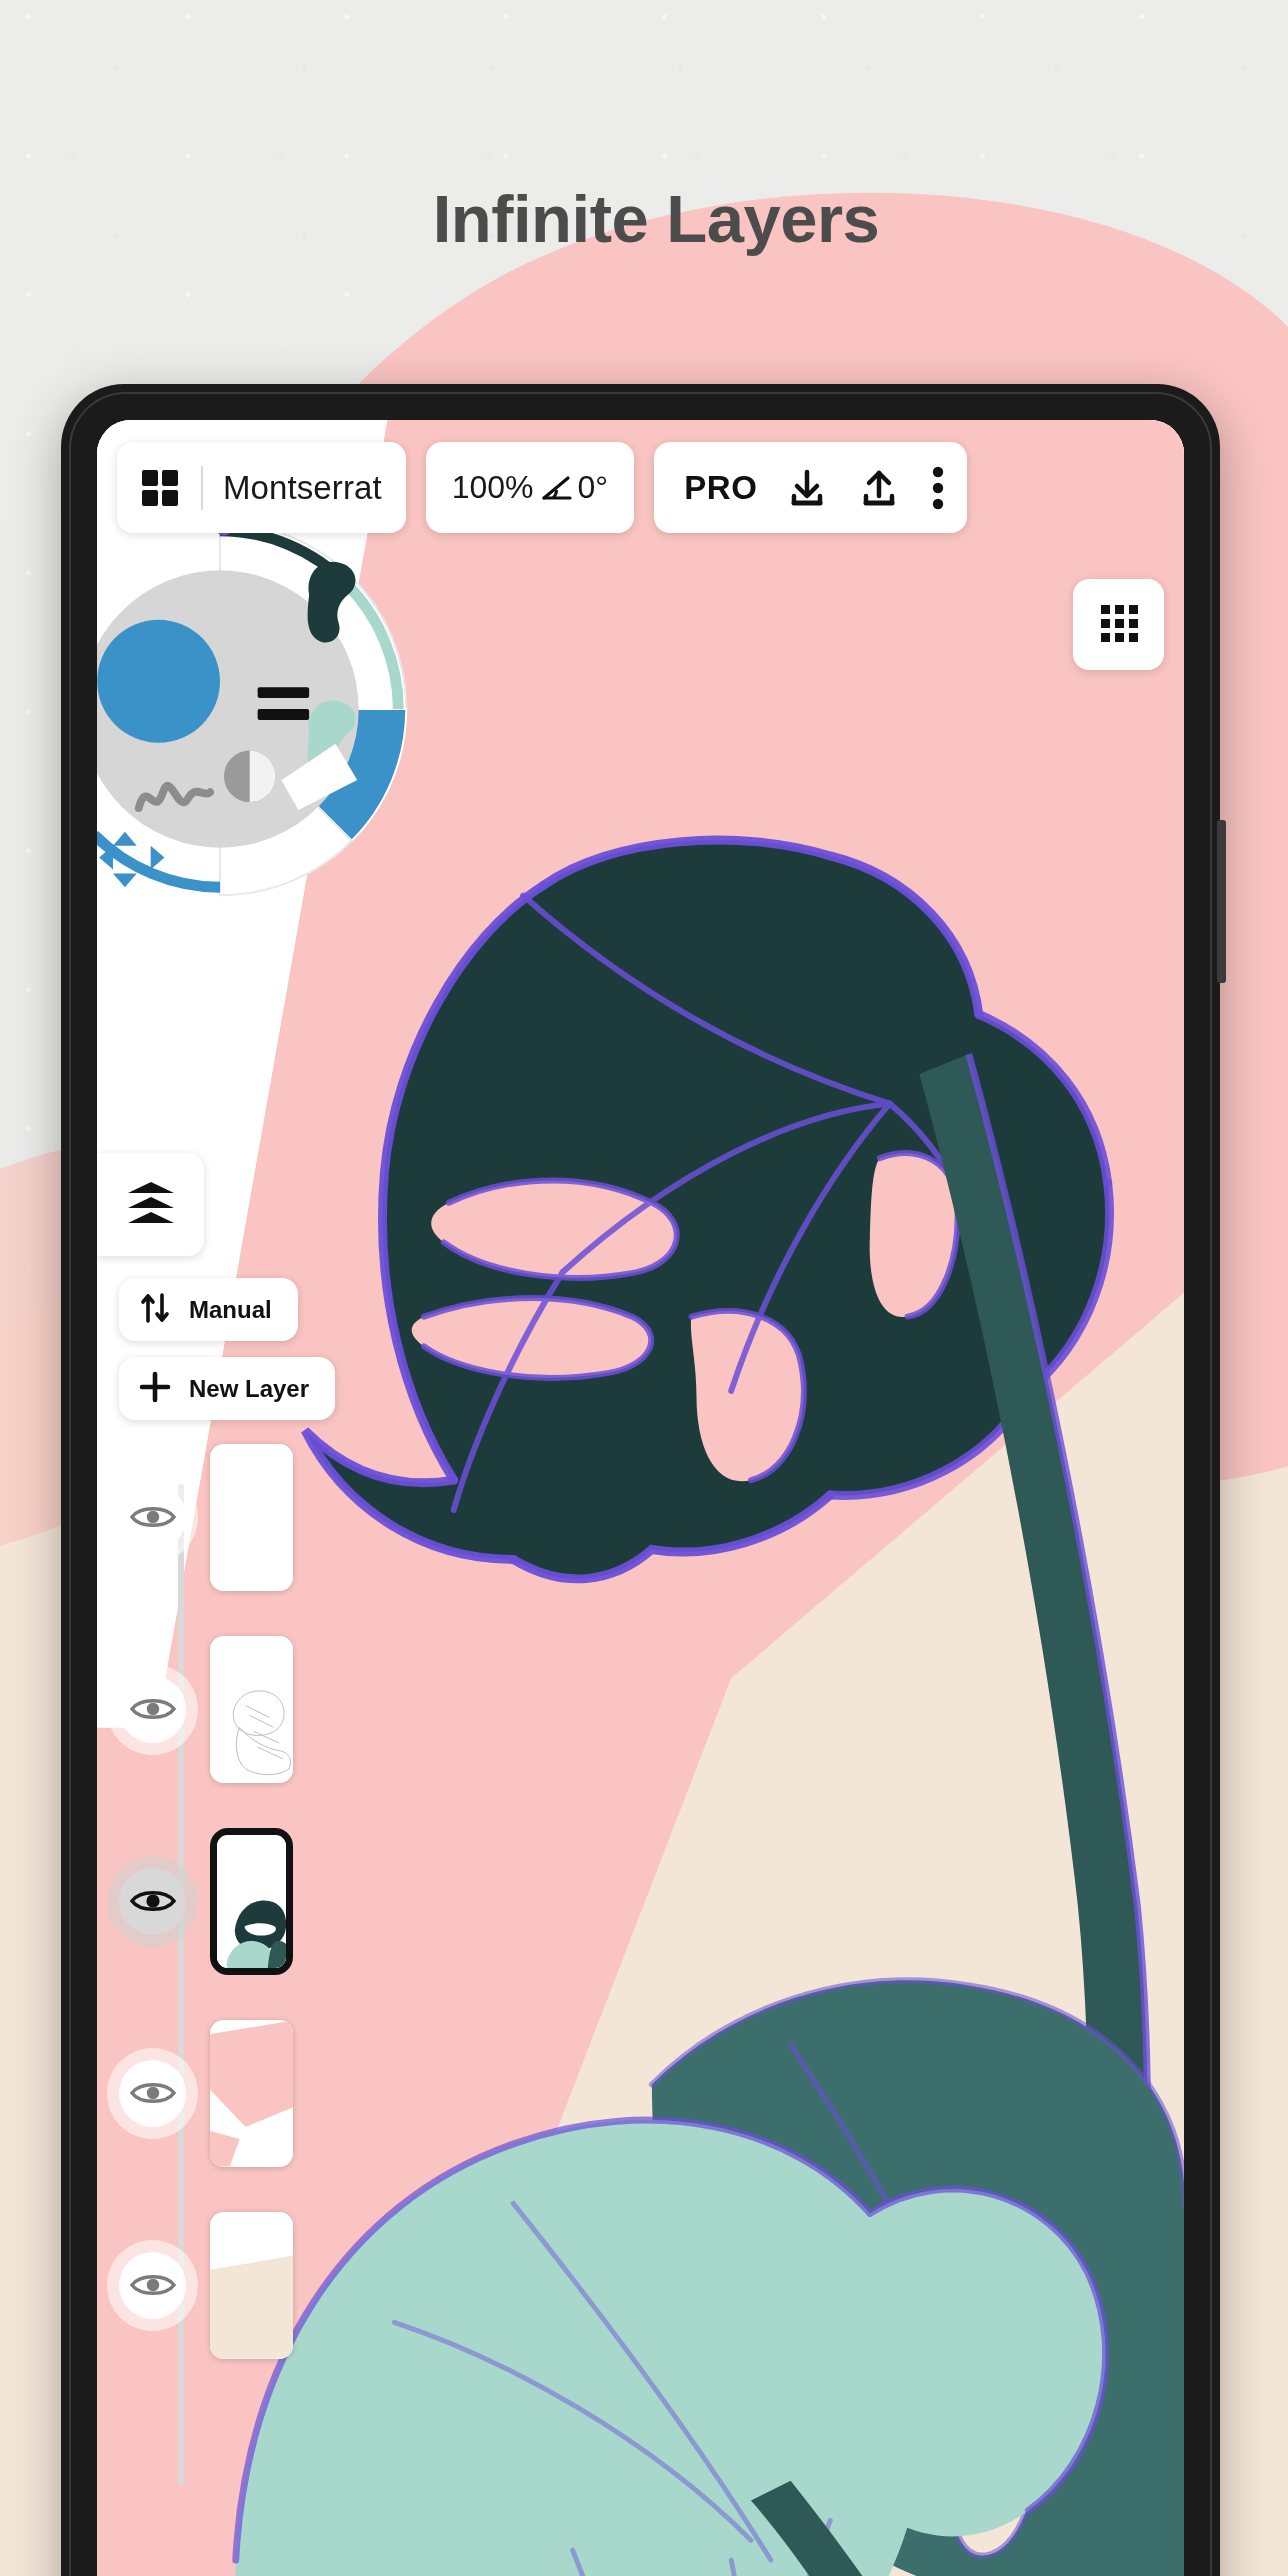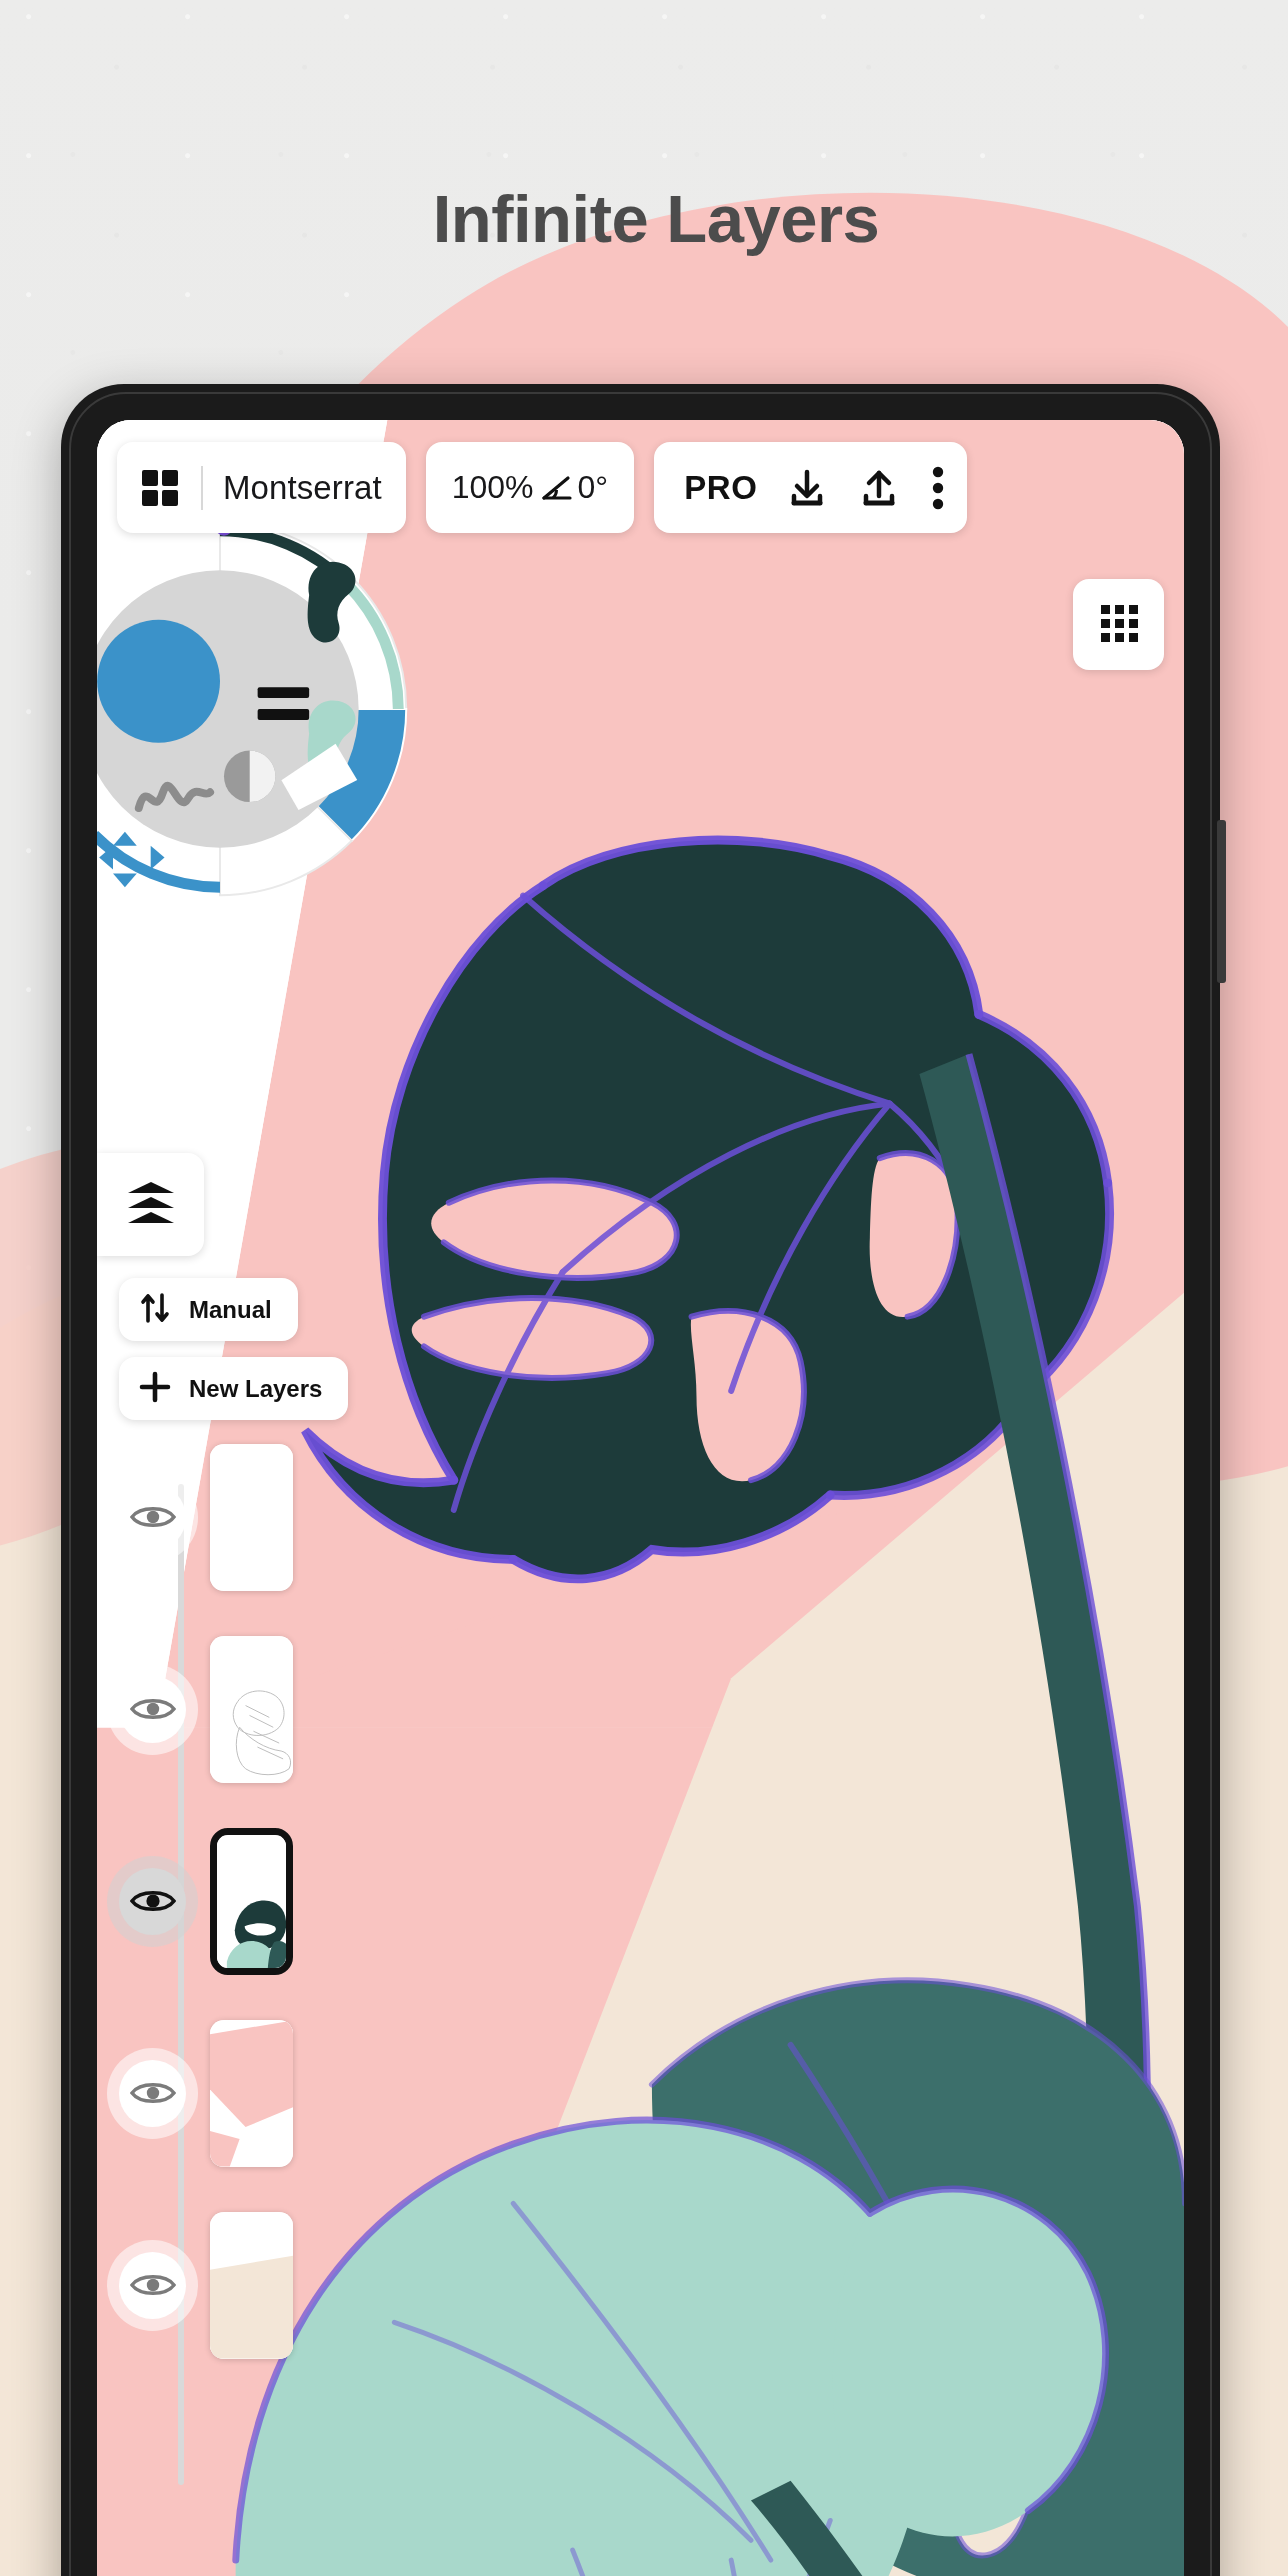--- a/index.html
+++ b/index.html
@@ -376,21 +376,21 @@
           </svg>
         </span>
         <span class="lbl">Manual</span>
       </div>
       <div class="pill lp-btn">
         <span>
           <svg width="32" height="32" viewBox="0 0 32 32">
             <path d="M 16 3 L 16 29 M 3 16 L 29 16" stroke="#111" stroke-width="4.6" stroke-linecap="round"></path>
           </svg>
         </span>
-        <span class="lbl">New Layers</span>
+        <span class="lbl">New Layer</span>
       </div>
     </div>
 
     <div id="layer-list">
       <div id="layer-rail"></div>
 
       <div class="layer-row">
         <span class="eye-wrap">
           <svg width="46" height="30" viewBox="0 0 46 30">
             <path d="M 2 15 C 10 4 36 4 44 15 C 36 26 10 26 2 15 Z" fill="none" stroke="#7b7b7b" stroke-width="3.4"></path>

